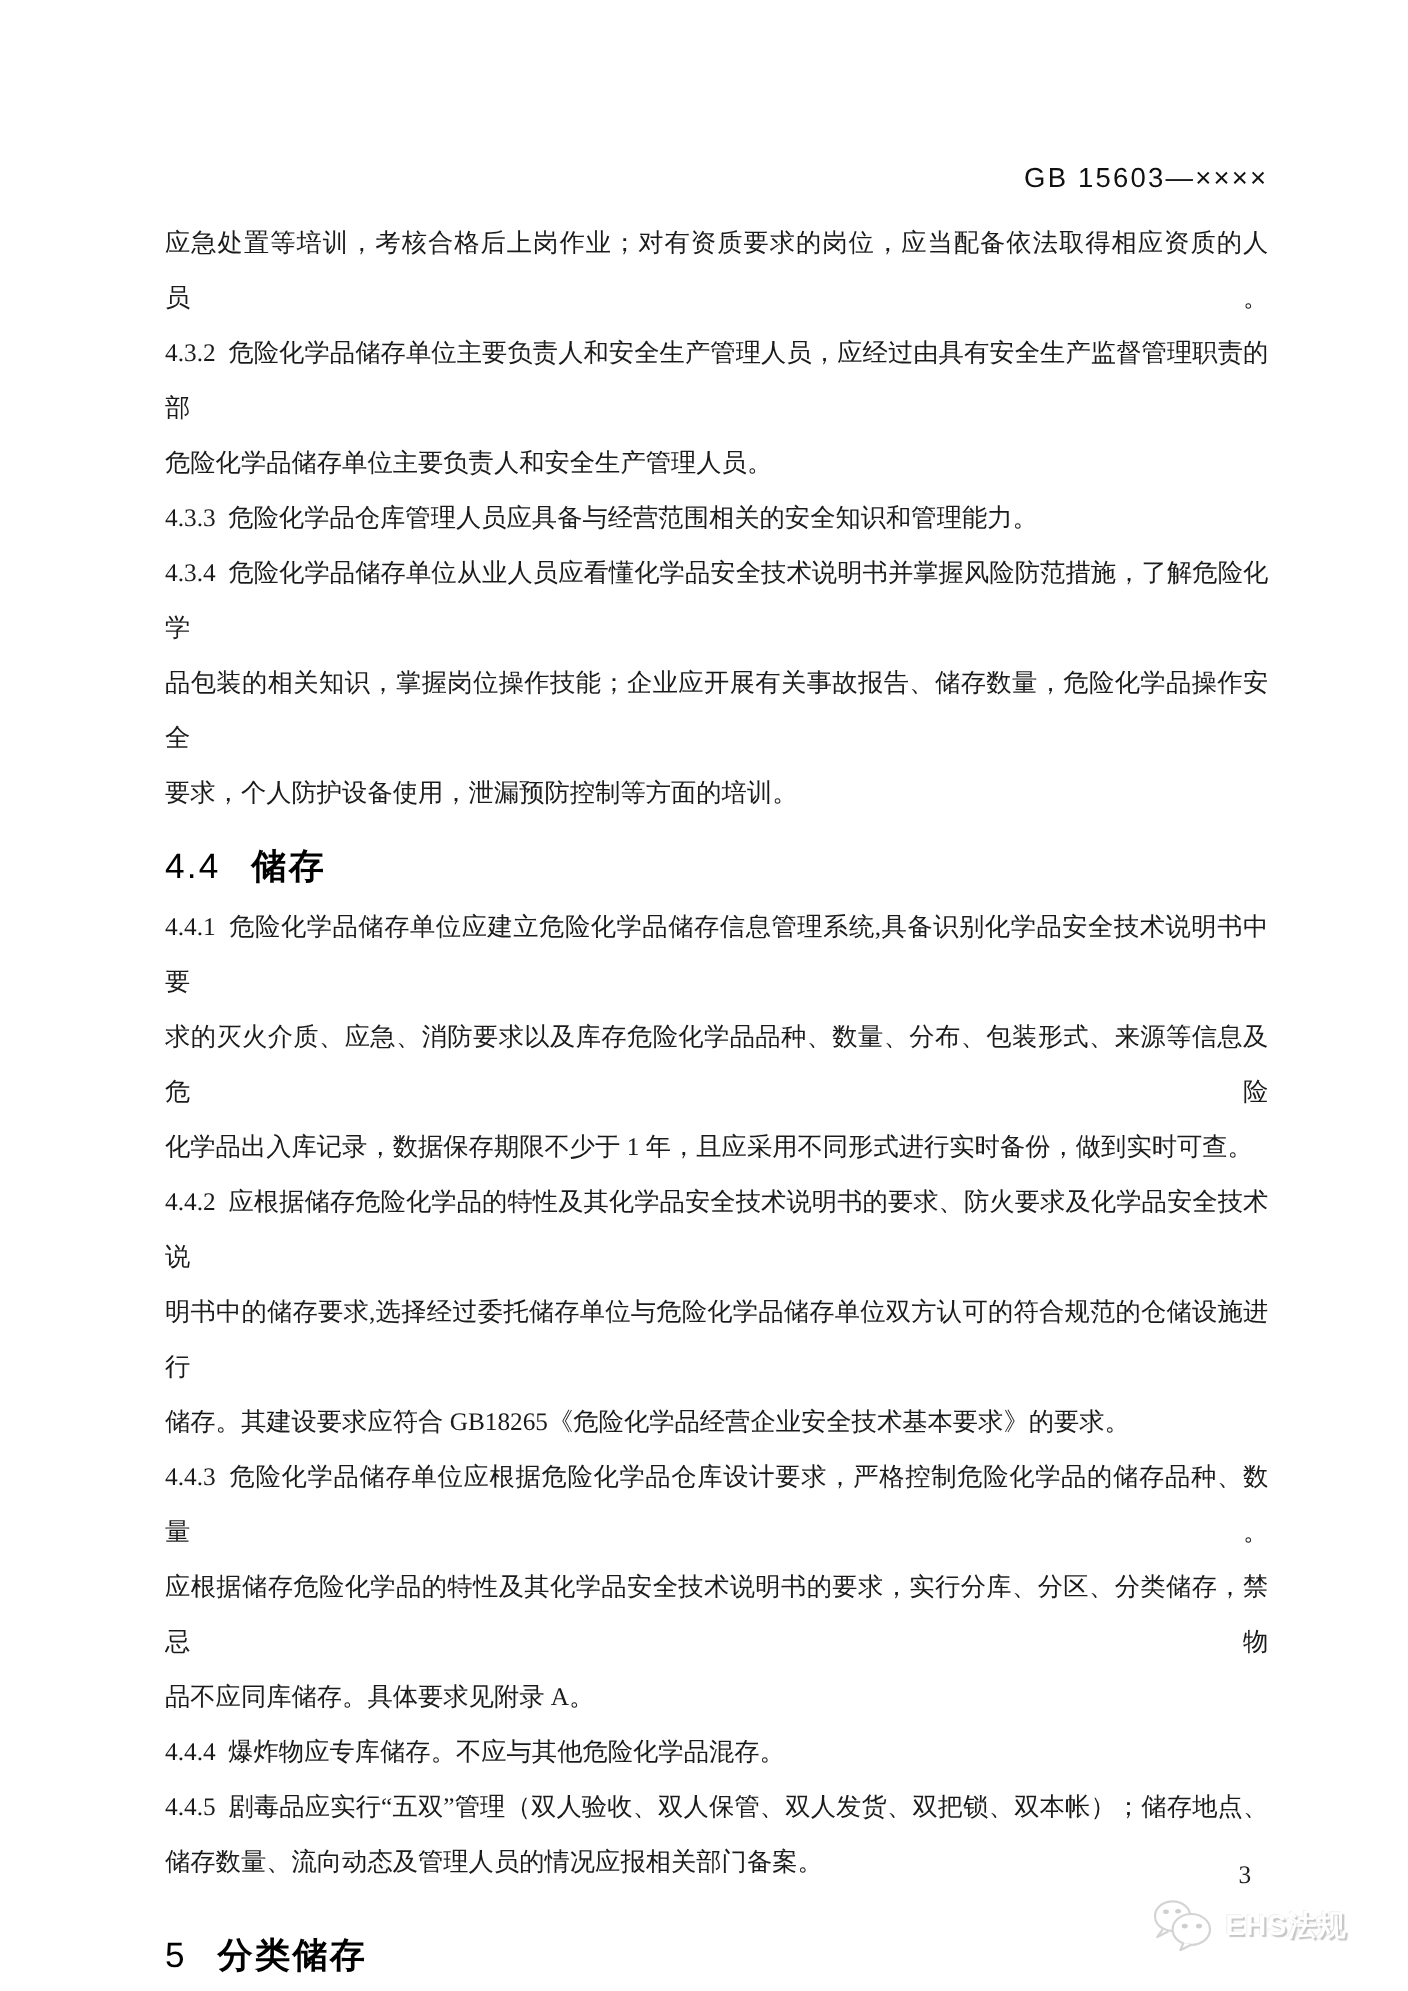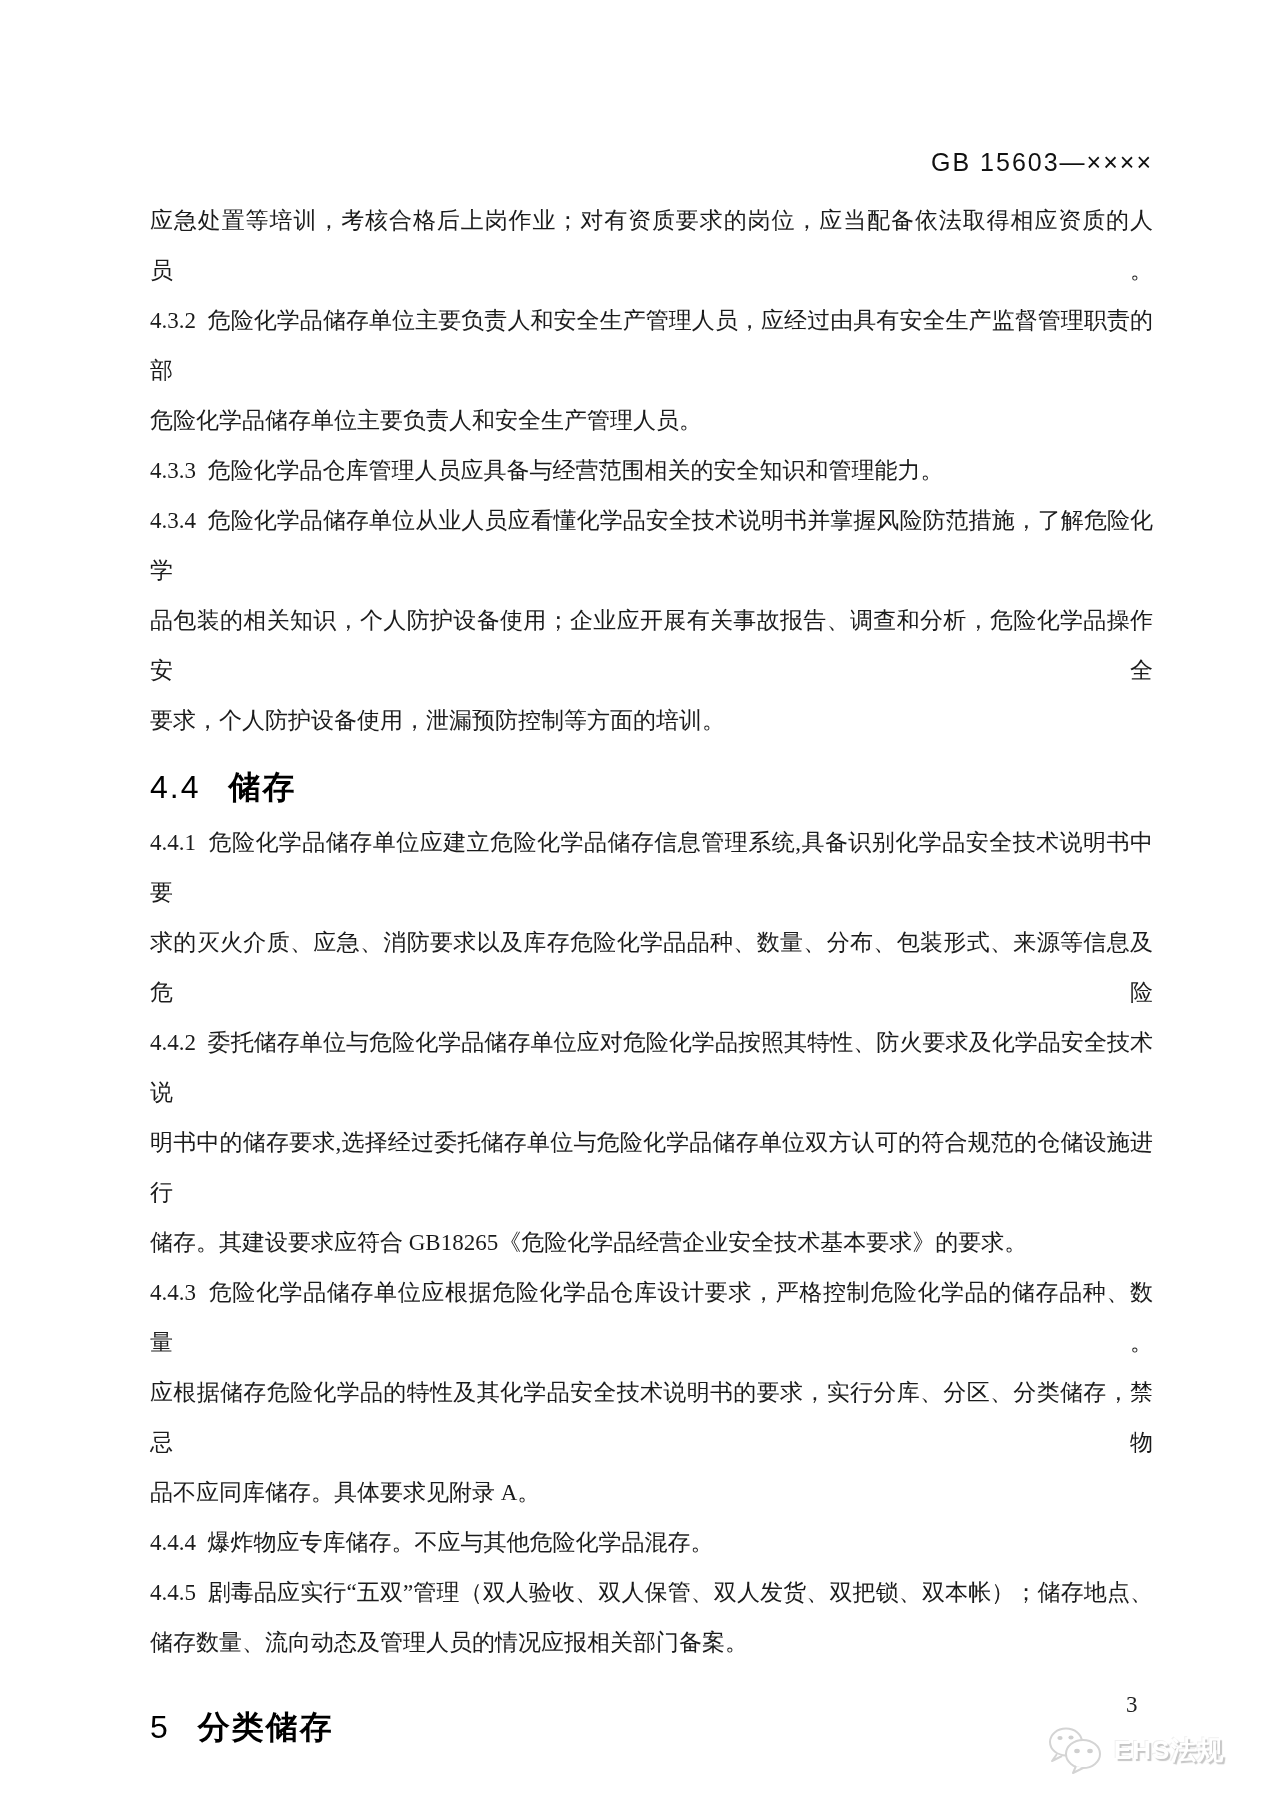--- a/index.html
+++ b/index.html
@@ -68,30 +68,31 @@
       </div>
       <div class="para">
         <div class="line fill">4.3.2  危险化学品储存单位主要负责人和安全生产管理人员，应经过由具有安全生产监督管理职责的部</div>
         <div class="line">危险化学品储存单位主要负责人和安全生产管理人员。</div>
       </div>
       <div class="para">
         <div class="line">4.3.3  危险化学品仓库管理人员应具备与经营范围相关的安全知识和管理能力。</div>
       </div>
       <div class="para">
         <div class="line fill">4.3.4  危险化学品储存单位从业人员应看懂化学品安全技术说明书并掌握风险防范措施，了解危险化学</div>
-        <div class="line fill">品包装的相关知识，个人防护设备使用；企业应开展有关事故报告、调查和分析，危险化学品操作安全</div>
+        <div class="line fill">品包装的相关知识，掌握岗位操作技能；企业应开展有关事故报告、储存数量，危险化学品操作安全</div>
         <div class="line">要求，个人防护设备使用，泄漏预防控制等方面的培训。</div>
       </div>
       <div class="heading l2"><span class="h-num">4.4</span><span class="h-title">储存</span></div>
       <div class="para">
         <div class="line fill">4.4.1  危险化学品储存单位应建立危险化学品储存信息管理系统,具备识别化学品安全技术说明书中要</div>
         <div class="line fill">求的灭火介质、应急、消防要求以及库存危险化学品品种、数量、分布、包装形式、来源等信息及危险</div>
+        <div class="line">化学品出入库记录，数据保存期限不少于 1 年，且应采用不同形式进行实时备份，做到实时可查。</div>
       </div>
       <div class="para">
-        <div class="line fill">4.4.2  委托储存单位与危险化学品储存单位应对危险化学品按照其特性、防火要求及化学品安全技术说</div>
+        <div class="line fill">4.4.2  应根据储存危险化学品的特性及其化学品安全技术说明书的要求、防火要求及化学品安全技术说</div>
         <div class="line fill">明书中的储存要求,选择经过委托储存单位与危险化学品储存单位双方认可的符合规范的仓储设施进行</div>
         <div class="line">储存。其建设要求应符合 GB18265《危险化学品经营企业安全技术基本要求》的要求。</div>
       </div>
       <div class="para">
         <div class="line fill">4.4.3  危险化学品储存单位应根据危险化学品仓库设计要求，严格控制危险化学品的储存品种、数量。</div>
         <div class="line fill">应根据储存危险化学品的特性及其化学品安全技术说明书的要求，实行分库、分区、分类储存，禁忌物</div>
         <div class="line">品不应同库储存。具体要求见附录 A。</div>
       </div>
       <div class="para">
         <div class="line">4.4.4  爆炸物应专库储存。不应与其他危险化学品混存。</div>

